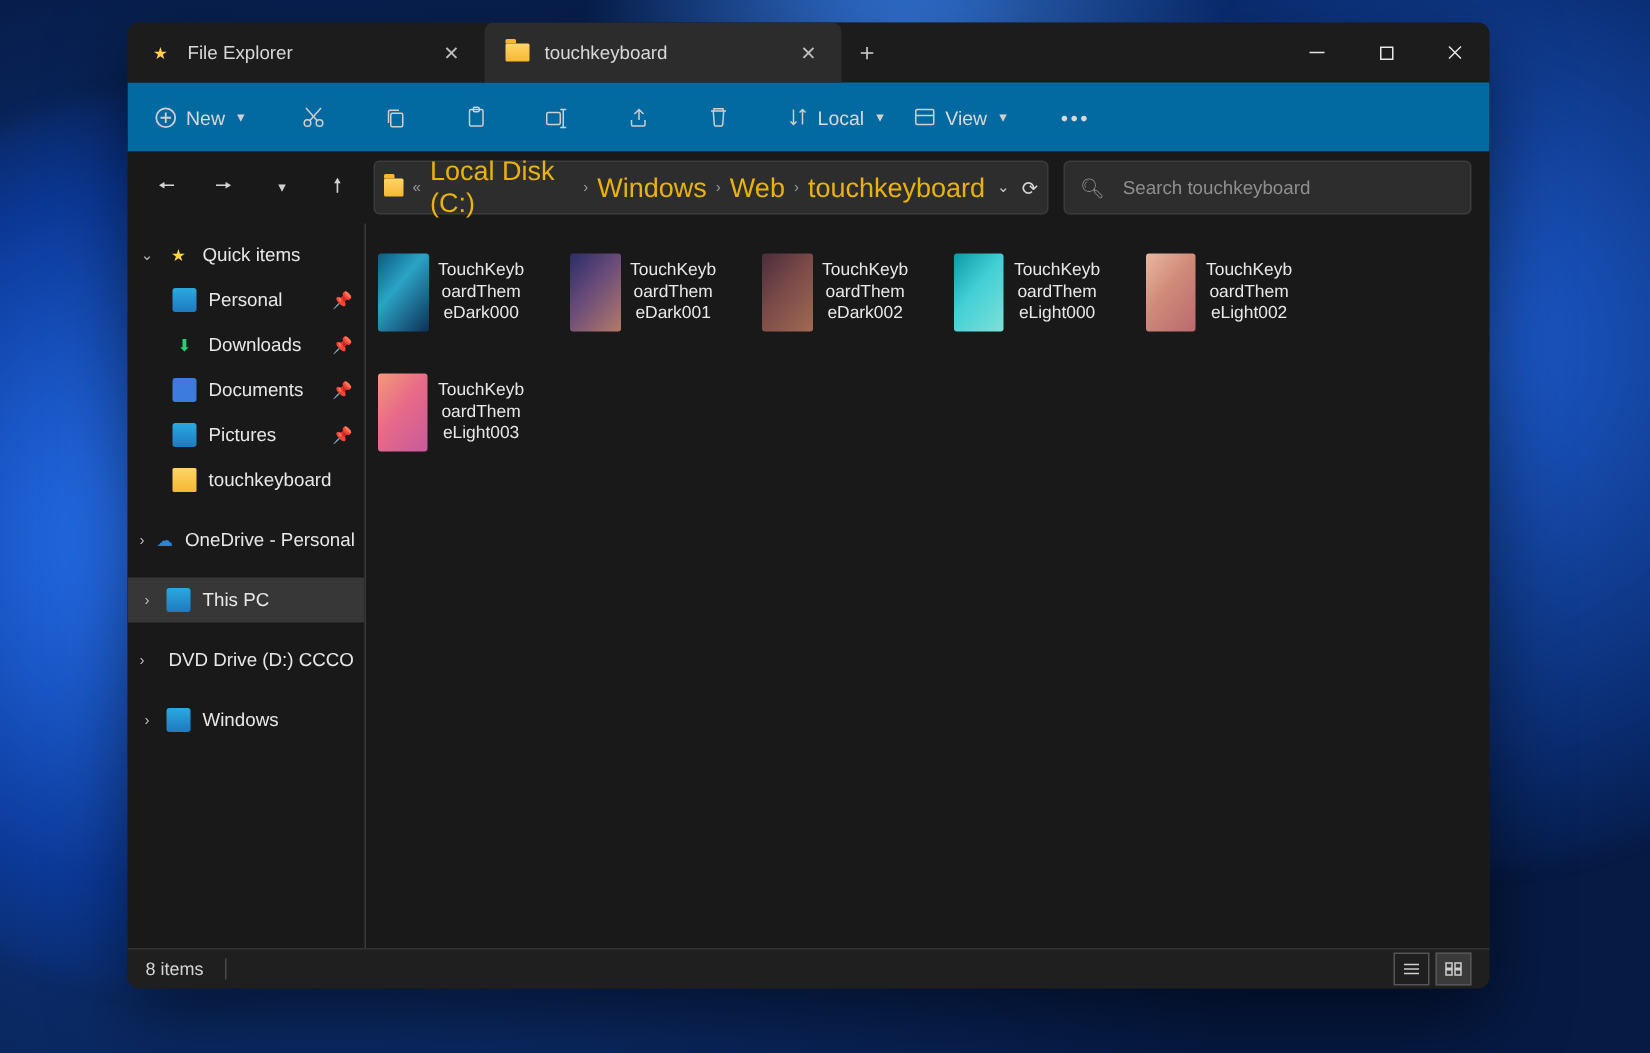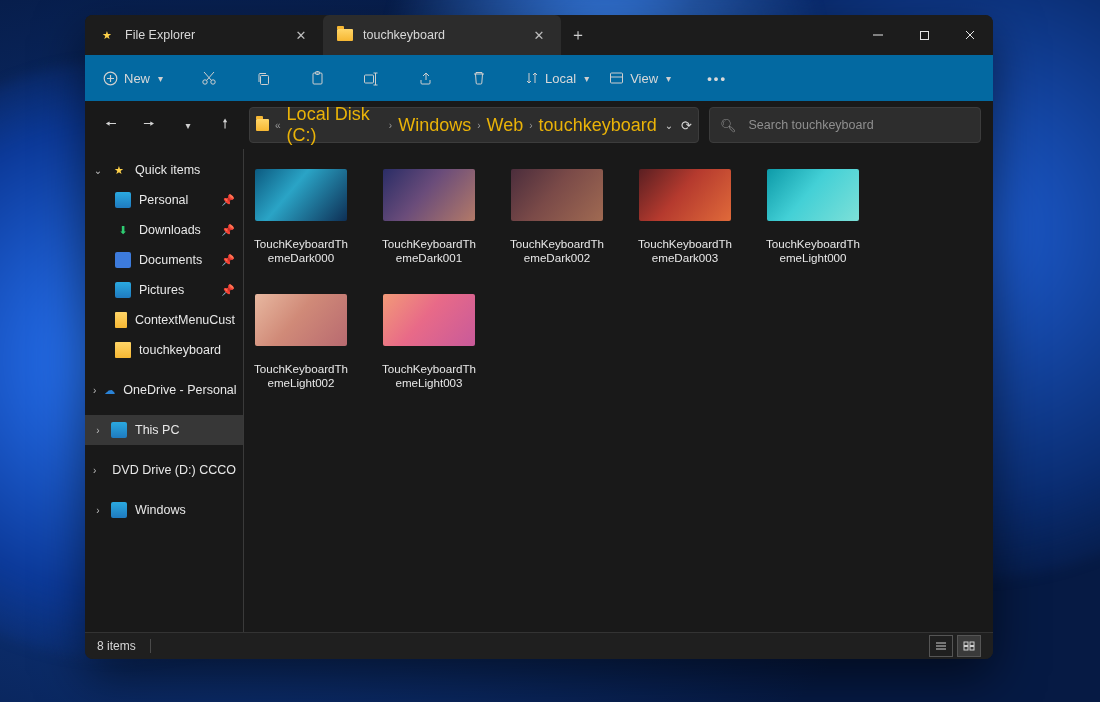--- a/index.html
+++ b/index.html
@@ -57,21 +57,21 @@
   .icn.doc{background:#3d7bdc}
   .icn.pic{background:linear-gradient(#2aa9e0,#1f7abf)}
   .icn.folder{background:linear-gradient(#ffd568,#f6b733);border-radius:1px}
   .icn.cloud{color:#2a83d7}
   .icn.pc{background:linear-gradient(#2aa9e0,#1f7abf)}
   .icn.disc{background:radial-gradient(circle,#7ade7a 35%,#2d8a2d 70%)}
   .icn.net{background:linear-gradient(#2aa9e0,#1f7abf)}
 
   .content{flex:1;overflow:auto;padding:20px 8px}
   .grid{display:flex;flex-wrap:wrap;gap:28px 30px}
-  .tile{width:98px;display:flex;flex-direction:column;align-items:center;gap:16px}
+  .tile{width:98px;display:flex;flex-direction:row;align-items:center;gap:6px}
   .thumb{width:92px;height:52px;border-radius:2px}
   .tname{font-size:11.6px;color:#e8e8e8;text-align:center;line-height:1.25;word-break:break-all}
   .g-dark0{background:linear-gradient(130deg,#0c5a80 0%,#2aa4c6 40%,#0e2f55 100%)}
   .g-dark1{background:linear-gradient(130deg,#2a2d66 0%,#6a4c7a 45%,#b37a68 100%)}
   .g-dark2{background:linear-gradient(130deg,#4b2d3c 0%,#7a4a48 45%,#a06a52 100%)}
   .g-dark3{background:linear-gradient(130deg,#5a1f22 0%,#b53a2e 45%,#e06a3a 100%)}
   .g-light0{background:linear-gradient(130deg,#0d9aa8 0%,#43d0d6 45%,#7de0d8 100%)}
   .g-light1{background:linear-gradient(130deg,#a8a6e0 0%,#d0b8d8 45%,#e8c8b8 100%)}
   .g-light2{background:linear-gradient(130deg,#e8b8a0 0%,#d08a78 45%,#b86a70 100%)}
   .g-light3{background:linear-gradient(130deg,#f29a78 0%,#e86a88 45%,#c85a9a 100%)}
@@ -250,24 +250,20 @@
             <span>Documents</span>
             <span class="pin">📌</span>
           </div>
         <div class="sitem child">
             <span class="icn pic"></span>
             <span>Pictures</span>
             <span class="pin">📌</span>
           </div>
         <div class="sitem child">
             <span class="icn folder"></span>
-            <span>ContextMenuCust</span>
-          </div>
-        <div class="sitem child">
-            <span class="icn folder"></span>
             <span>touchkeyboard</span>
           </div>
         <div class="sgap"></div>
         <div class="sitem">
             <span class="exp">›</span>
             <span class="icn cloud">☁</span>
             <span>OneDrive - Personal</span>
           </div>
         <div class="sgap"></div>
         <div class="sitem selected">
@@ -295,24 +291,20 @@
               <div class="thumb g-dark0"></div>
               <div class="tname">TouchKeyboardThemeDark000</div>
             </div>
             <div class="tile">
               <div class="thumb g-dark1"></div>
               <div class="tname">TouchKeyboardThemeDark001</div>
             </div>
             <div class="tile">
               <div class="thumb g-dark2"></div>
               <div class="tname">TouchKeyboardThemeDark002</div>
-            </div>
-            <div class="tile">
-              <div class="thumb g-dark3"></div>
-              <div class="tname">TouchKeyboardThemeDark003</div>
             </div>
             <div class="tile">
               <div class="thumb g-light0"></div>
               <div class="tname">TouchKeyboardThemeLight000</div>
             </div>
             <div class="tile">
               <div class="thumb g-light2"></div>
               <div class="tname">TouchKeyboardThemeLight002</div>
             </div>
             <div class="tile">

